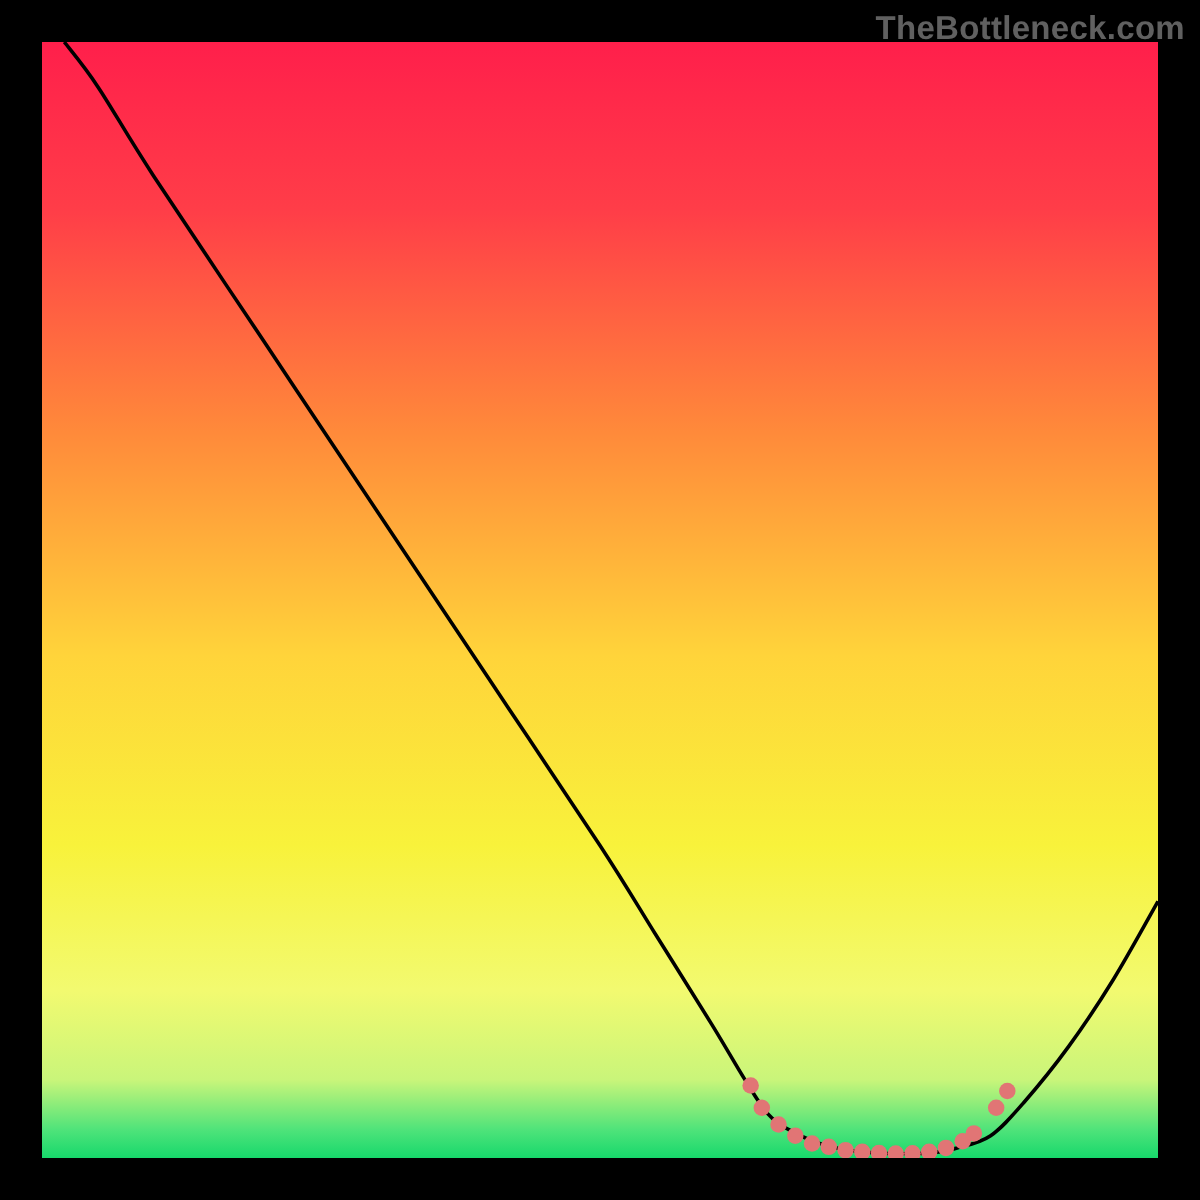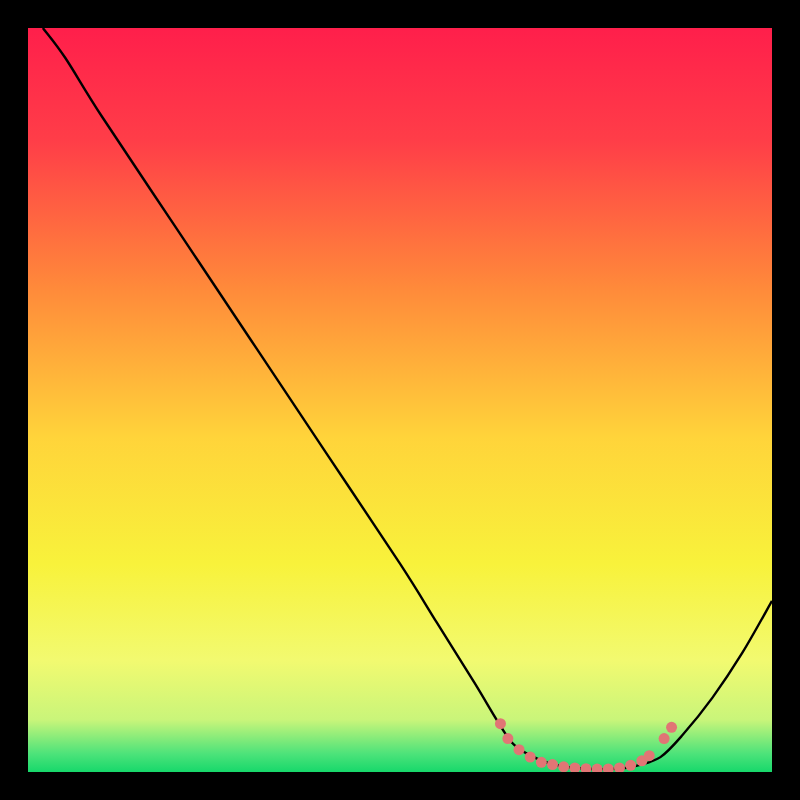--- a/index.html
+++ b/index.html
@@ -50,20 +50,21 @@
   .marker {
     fill: #e17575;
     stroke: #e17575;
     stroke-width: 0;
   }
 </style>
 </head>
 <body>
 
 <div class="stage">
+  <div class="watermark">TheBottleneck.com</div>
 
   <div class="plot">
     <svg viewBox="0 0 744 744" preserveAspectRatio="none">
       <defs>
         <linearGradient id="bg-grad" x1="0" y1="0" x2="0" y2="1">
         <stop offset="0.00%" stop-color="#ff1f4b"></stop>
             <stop offset="15.00%" stop-color="#ff3d48"></stop>
             <stop offset="35.00%" stop-color="#ff8a3a"></stop>
             <stop offset="55.00%" stop-color="#ffd43a"></stop>
             <stop offset="72.00%" stop-color="#f8f23b"></stop>

